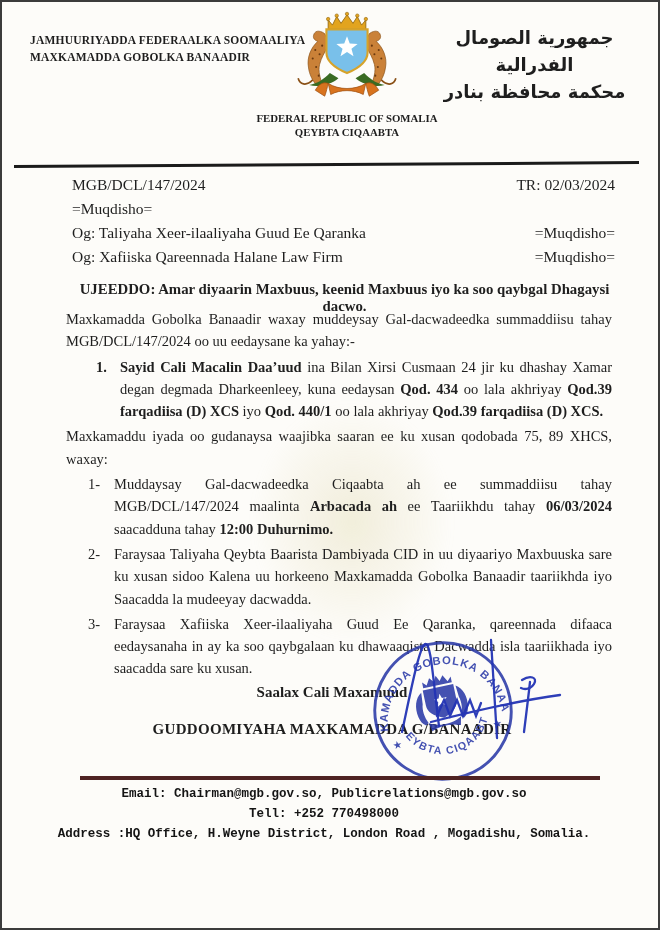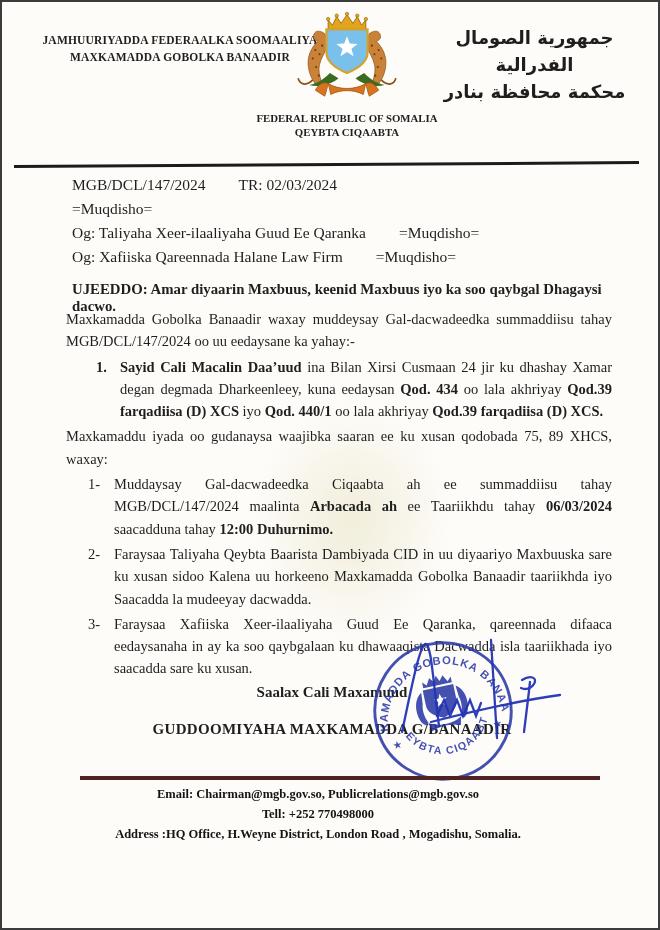--- a/index.html
+++ b/index.html
@@ -10,37 +10,37 @@
     background:#fdfcf9;
     border:2px solid #3c3c3c;
     margin:0 auto;
     overflow:hidden;
     font-family:"Liberation Serif", serif;
     color:#1e1e1e;
   }
   .abs{position:absolute;}
 
   
-  .hdr-left{left:28px;top:30px;width:300px;text-align:center;
+  .hdr-left{left:28px;top:30px;width:300px;
     font-size:11.5px;font-weight:bold;line-height:17px;letter-spacing:.2px;}
   .hdr-arabic{left:425px;top:22px;width:215px;text-align:center;direction:rtl;
     font-family:"DejaVu Sans", sans-serif;font-weight:bold;font-size:18px;line-height:27px;}
   .crest{left:285px;top:5px;width:120px;height:103px;}
   .crest-cap{left:245px;top:110px;width:200px;text-align:center;
     font-weight:bold;font-size:10.8px;line-height:13.5px;}
 
   .hdr-rule{left:12px;top:161px;width:625px;height:3px;background:#1b1b1b;transform:rotate(-0.35deg);}
 
   
   .refblock{left:70px;top:171px;width:543px;font-size:15.5px;}
-  .refrow{display:flex;line-height:24px;gap:33px;}
+  .refrow{display:flex;justify-content:space-between;line-height:24px;gap:33px;}
   .refrow .lft{white-space:nowrap;}
   .refrow .rgt{white-space:nowrap;}
 
-  .subject{left:70px;top:279px;width:545px;font-weight:bold;font-size:14.8px;}
+  .subject{left:70px;top:279px;width:545px;font-weight:bold;font-size:14.8px;text-align:center;}
 
   
   .body{left:64px;top:306px;width:546px;font-size:14.5px;line-height:22.3px;text-align:justify;}
   .body p{margin:0 0 3px 0;}
   .li{display:flex;margin:0 0 3px 0;}
   .li .num{flex:0 0 24px;margin-left:30px;font-weight:bold;}
   .li .num.plain{font-weight:normal;margin-left:22px;flex:0 0 26px;}
   .li .txt{flex:1;text-align:justify;}
   .bold{font-weight:bold;}
 
@@ -52,22 +52,22 @@
   
   .sig-text{left:130px;top:682px;width:400px;text-align:center;font-size:15px;}
   .sig-name{margin-bottom:20px;font-weight:bold;}
   .sig-title{font-weight:bold;letter-spacing:.3px;}
 
   .stamp{left:368px;top:636px;width:146px;height:146px;opacity:.88;transform:rotate(-12deg);}
   .ink{left:392px;top:626px;width:172px;height:124px;}
 
   
   .ftr-rule{left:78px;top:774px;width:520px;height:4px;background:#4f2323;}
-  .ftr-text{left:26px;top:782px;width:580px;text-align:center;
-    font-family:Liberation Serif, serif;font-weight:bold;font-size:12.5px;line-height:20px;color:#141414;}
+  .ftr-text{left:32px;top:782px;width:580px;text-align:center;
+    font-family:Liberation Mono, monospace;font-weight:bold;font-size:12.5px;line-height:20px;color:#141414;}
 </style>
 </head>
 <body>
 
 <div class="page">
 
   <div class="abs hdr-left">
     <div>JAMHUURIYADDA FEDERAALKA SOOMAALIYA</div>
     <div>MAXKAMADDA GOBOLKA BANAADIR</div>
   </div>

